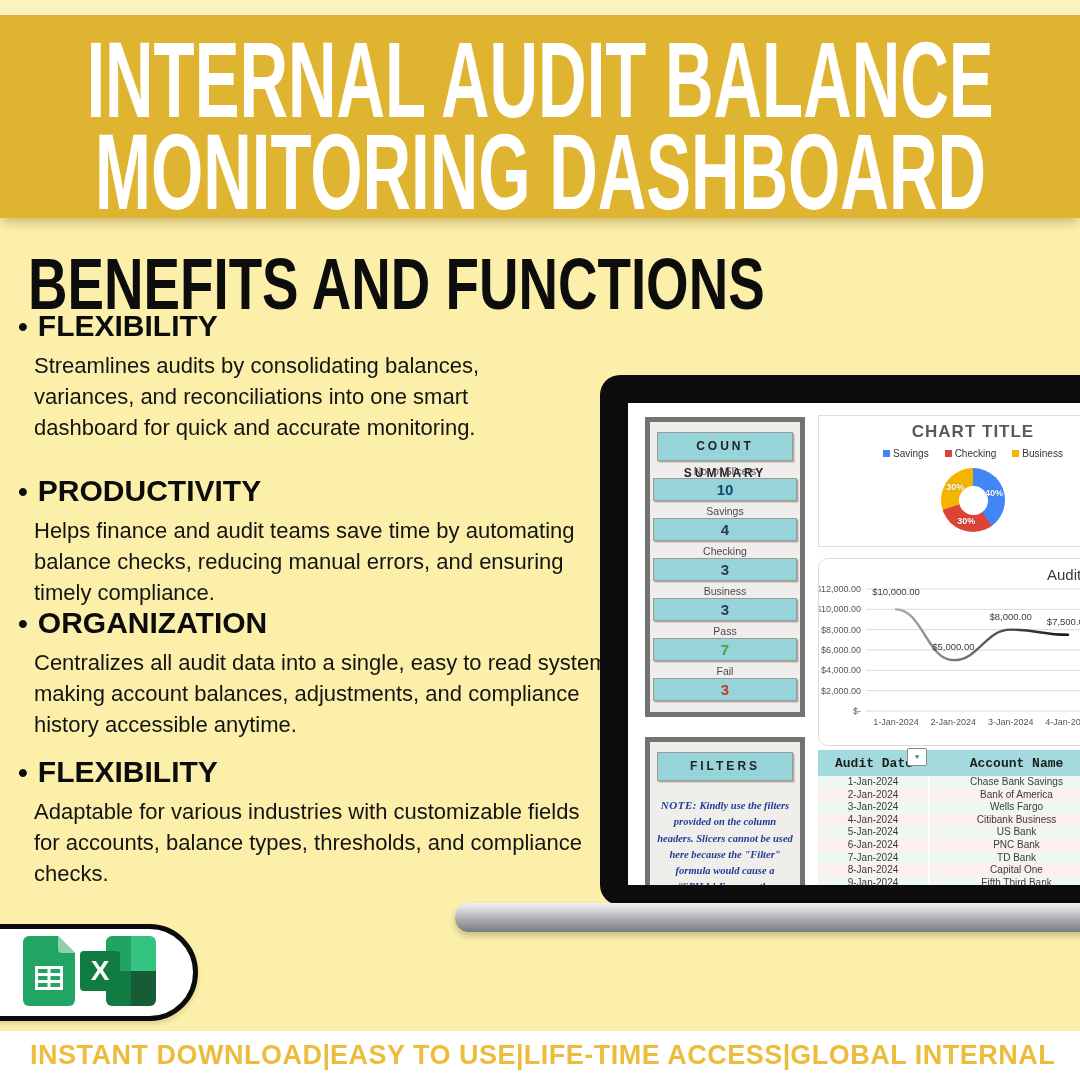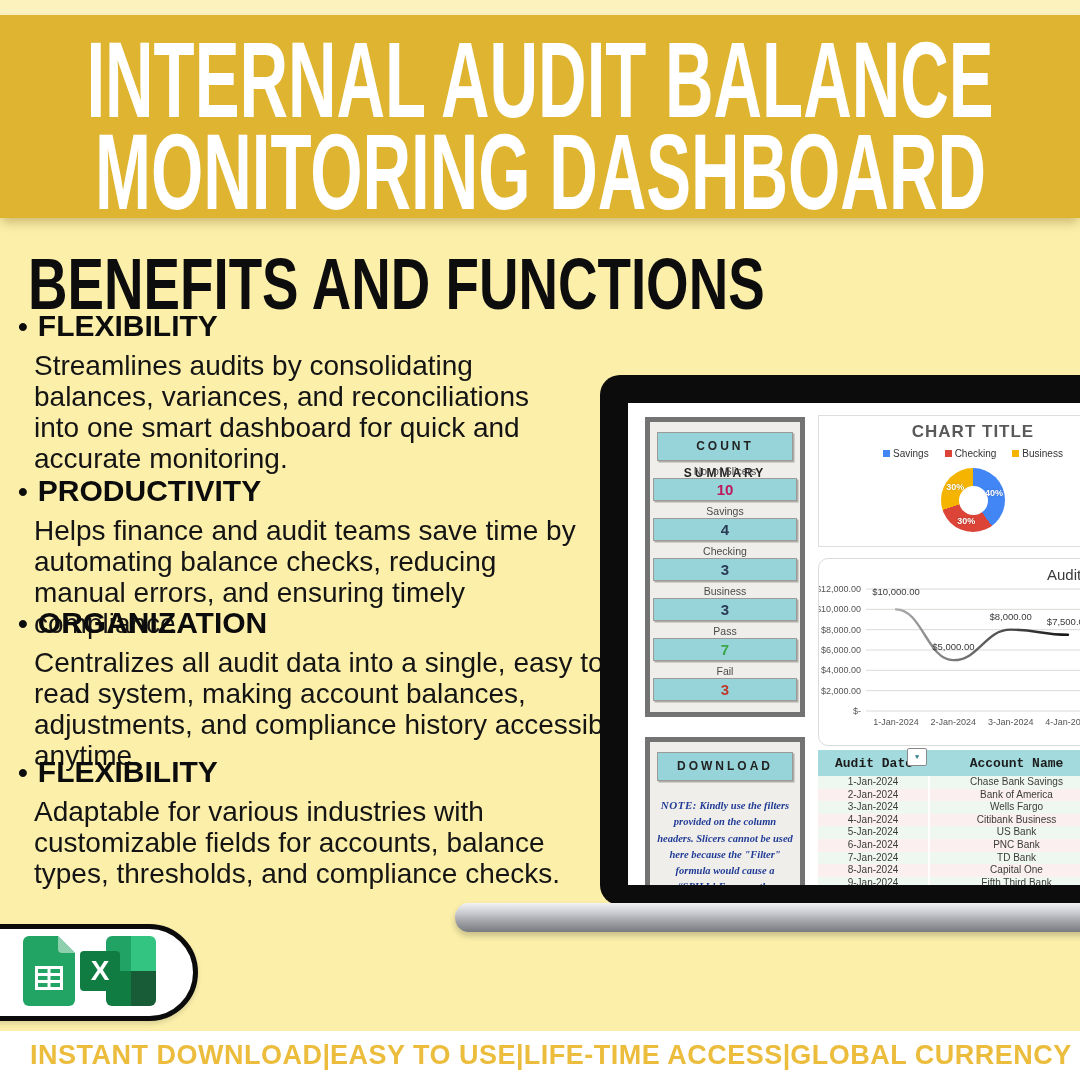--- a/index.html
+++ b/index.html
@@ -17,21 +17,21 @@
   
   .benefits-heading{position:absolute;left:28px;top:243px;font-size:72px;font-weight:800;color:#0d0d0d;
                     white-space:nowrap;transform:scale(.76,1);transform-origin:left top;letter-spacing:0;}
   .benefit{position:absolute;left:18px;}
   .benefit:nth-of-type(1){top:309px}
   .benefit:nth-of-type(2){top:474px}
   .benefit:nth-of-type(3){top:606px}
   .benefit:nth-of-type(4){top:755px}
   .benefit-title{display:flex;align-items:baseline;gap:10px;font-size:30px;font-weight:800;color:#0c0c0c;}
   .bullet{font-size:28px;}
-  .benefit-body{margin-left:16px;margin-top:7px;font-size:28px;line-height:31px;color:#141414;}
+  .benefit-body{margin-left:16px;margin-top:7px;font-size:22px;line-height:31px;color:#141414;}
   .benefit:nth-of-type(1) .benefit-body{width:540px}
   .benefit:nth-of-type(2) .benefit-body{width:560px}
   .benefit:nth-of-type(3) .benefit-body{width:610px}
   .benefit:nth-of-type(4) .benefit-body{width:560px}
 
   
   .laptop-screen{position:absolute;left:600px;top:375px;width:520px;height:530px;background:#0c0c0c;
                  border-radius:20px 0 0 20px;}
   .screen-content{position:absolute;left:28px;top:28px;width:472px;height:482px;background:#ffffff;overflow:hidden;}
   .laptop-base{position:absolute;left:455px;top:903px;width:645px;height:29px;
@@ -146,36 +146,36 @@
     </div>
   </div>
 
 <div class="laptop-screen">
   <div class="screen-content">
 
     <div class="panel count-panel">
       <div class="panel-header teal-bar">COUNT SUMMARY</div>
       <div>
           <div class="cs-label">No. of Slicers</div>
-          <div class="cs-value teal-bar" style="color: #be185d;">10</div>
+          <div class="cs-value teal-bar" style="color: #0c4a6e;">10</div>
           <div class="cs-label">Savings</div>
           <div class="cs-value teal-bar" style="color: rgb(43, 58, 85);">4</div>
           <div class="cs-label">Checking</div>
           <div class="cs-value teal-bar" style="color: rgb(43, 58, 85);">3</div>
           <div class="cs-label">Business</div>
           <div class="cs-value teal-bar" style="color: rgb(43, 58, 85);">3</div>
           <div class="cs-label">Pass</div>
           <div class="cs-value teal-bar" style="color: rgb(61, 166, 72);">7</div>
           <div class="cs-label">Fail</div>
           <div class="cs-value teal-bar" style="color: rgb(192, 57, 43);">3</div>
         </div>
     </div>
 
     <div class="panel filters-panel">
-      <div class="panel-header teal-bar">DOWNLOAD</div>
+      <div class="panel-header teal-bar">FILTERS</div>
       <div class="filters-note">
         <span class="note-label">NOTE:</span><span> Kindly use the filters provided on the column headers. Slicers cannot be used here because the "Filter" formula would cause a #SPILL! Error on the data.Thank you</span>
       </div>
     </div>
 
     <div class="donut-panel">
       <div class="chart-title">CHART TITLE</div>
       <div class="donut-legend">
           <div class="legend-item">
             <span class="legend-swatch" style="background: rgb(66, 133, 244);"></span>
@@ -317,14 +317,14 @@
 </div>
 
 <div class="footer">
 
 <span class="badge">INSTANT DOWNLOAD</span>
     <span class="badge-sep">|</span>
     <span class="badge">EASY TO USE</span>
     <span class="badge-sep">|</span>
     <span class="badge">LIFE-TIME ACCESS</span>
     <span class="badge-sep">|</span>
-    <span class="badge">GLOBAL CURRENCY</span>
+    <span class="badge">GLOBAL INTERNAL</span>
   </div>
 
 </body></html>

